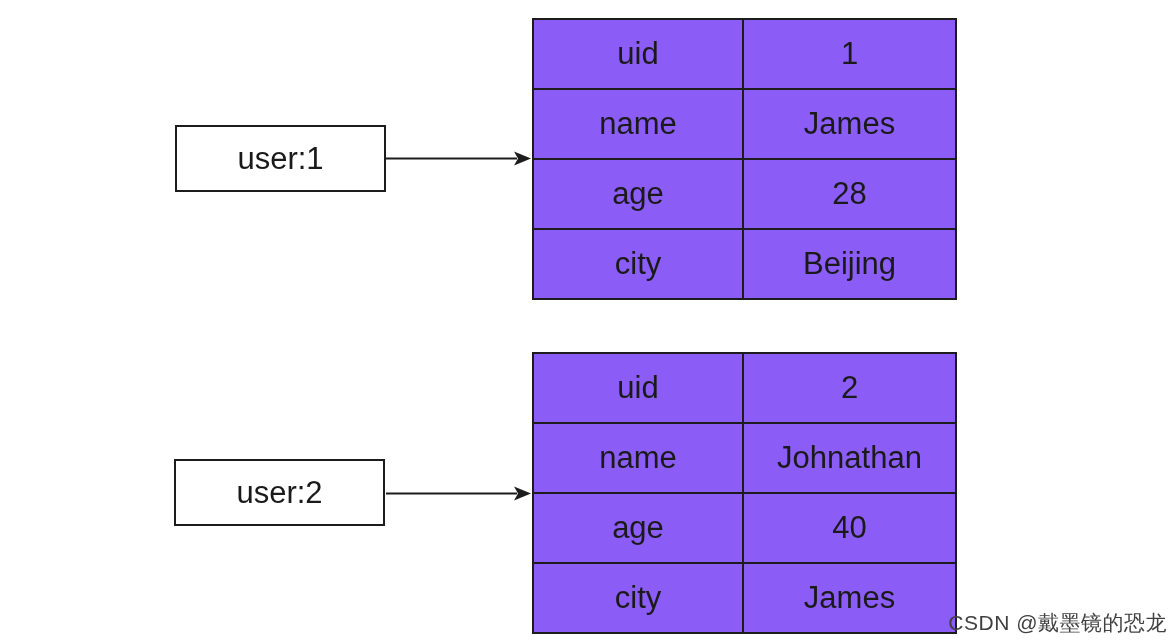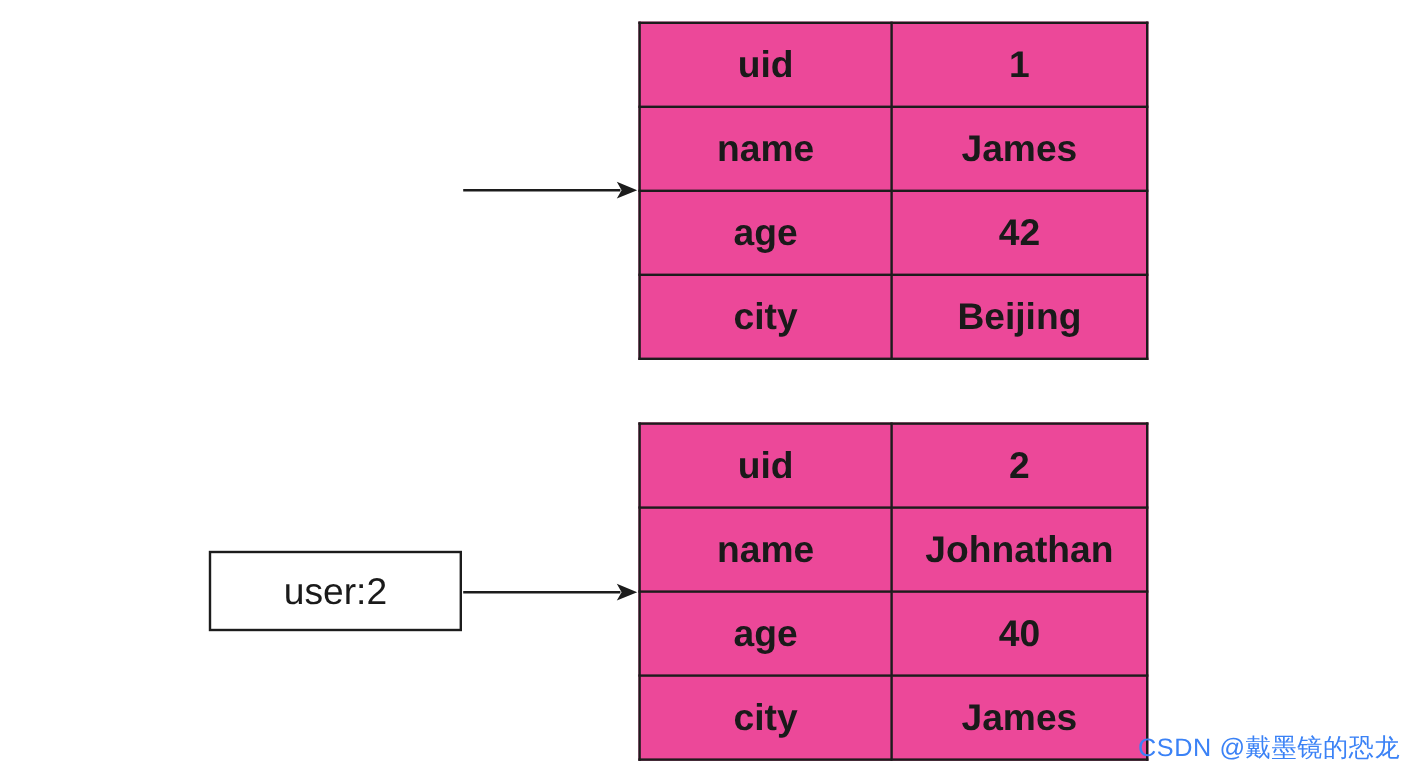--- a/index.html
+++ b/index.html
@@ -25,69 +25,71 @@
   }
   .key-box.user1 { left: 175px; top: 125px; }
   .key-box.user2 { left: 174px; top: 459px; text-align: right; }
   .arrow-svg { position: absolute; overflow: visible; }
   .arrow1 { left: 386px; top: 148px; }
   .arrow2 { left: 386px; top: 483px; }
   table.hash-table {
     position: absolute;
     border-collapse: collapse;
     table-layout: fixed;
-    background: #ec4899;
-    font-weight: bold;
+    background: #8b5cf6;
   }
   table.hash-table.t1 { left: 532px; top: 18px; }
   table.hash-table.t2 { left: 532px; top: 352px; }
   table.hash-table td {
     border: 2px solid #1c1c1c;
     text-align: center;
     vertical-align: middle;
     font-size: 31px;
     color: #1a1a1a;
     height: 70px;
   }
   td.field-col { width: 210px; }
   td.value-col { width: 213px; }
   .watermark {
     position: absolute;
     right: 4px; bottom: 5px;
     font-size: 21px;
-    color: #3b82f6;
+    color: #404040;
     letter-spacing: 0.5px;
     white-space: nowrap;
     margin-left: 10px;
   }
 </style>
 </head>
 <body>
 
 <div class="canvas">
 
+  <div class="key-box user1">
+    <span>user:1</span>
+  </div>
 
   <svg class="arrow-svg arrow1" width="146" height="21" viewBox="0 0 146 21">
     <line x1="0" y1="10.5" x2="131" y2="10.5" stroke="#1c1c1c" stroke-width="2"></line>
     <polygon points="128,3.5 145,10.5 128,17.5 132,10.5" fill="#1c1c1c"></polygon>
   </svg>
 
   <table class="hash-table t1">
     <tbody>
       <tr>
         <td class="field-col">uid</td>
         <td class="value-col">1</td>
       </tr>
       <tr>
         <td class="field-col">name</td>
         <td class="value-col">James</td>
       </tr>
       <tr>
         <td class="field-col">age</td>
-        <td class="value-col">42</td>
+        <td class="value-col">28</td>
       </tr>
       <tr>
         <td class="field-col">city</td>
         <td class="value-col">Beijing</td>
       </tr>
     </tbody>
   </table>
 
   <div class="key-box user2">
     <span>user:2</span>

